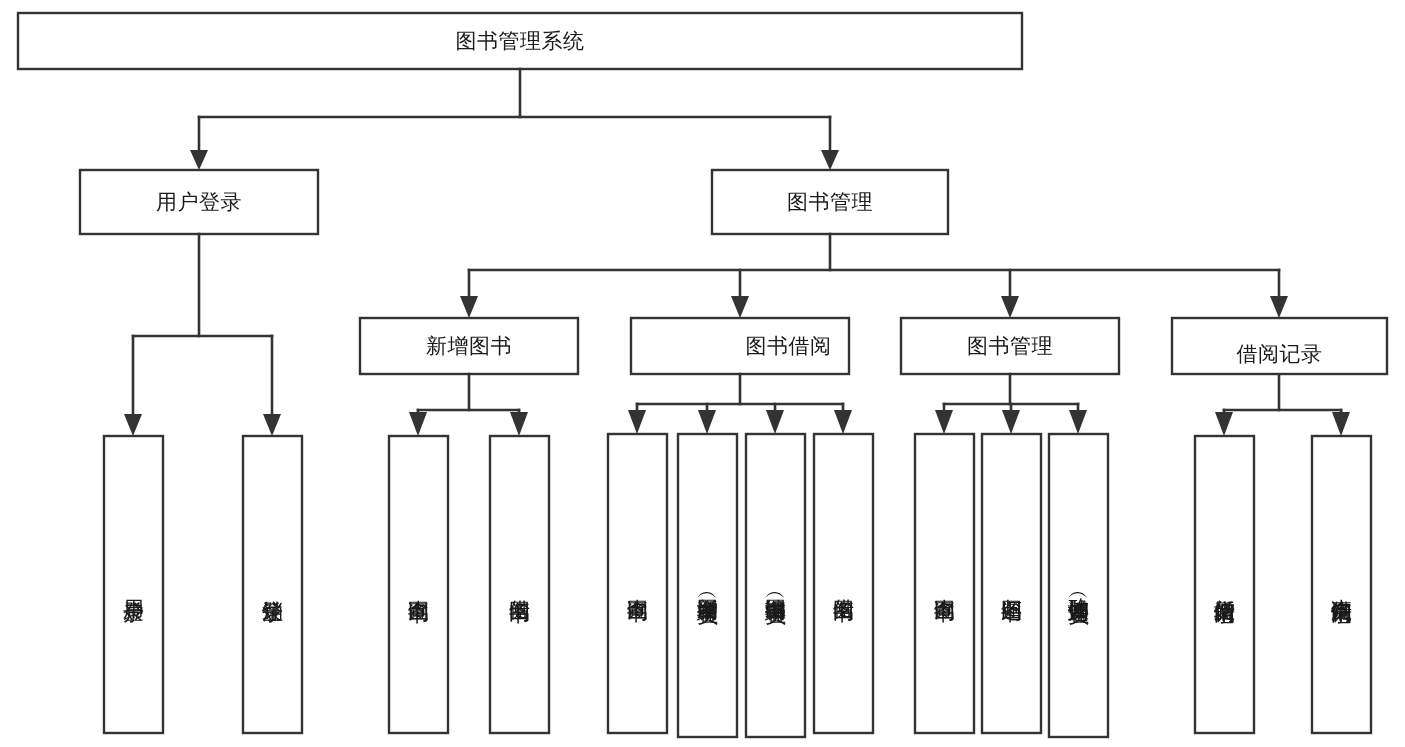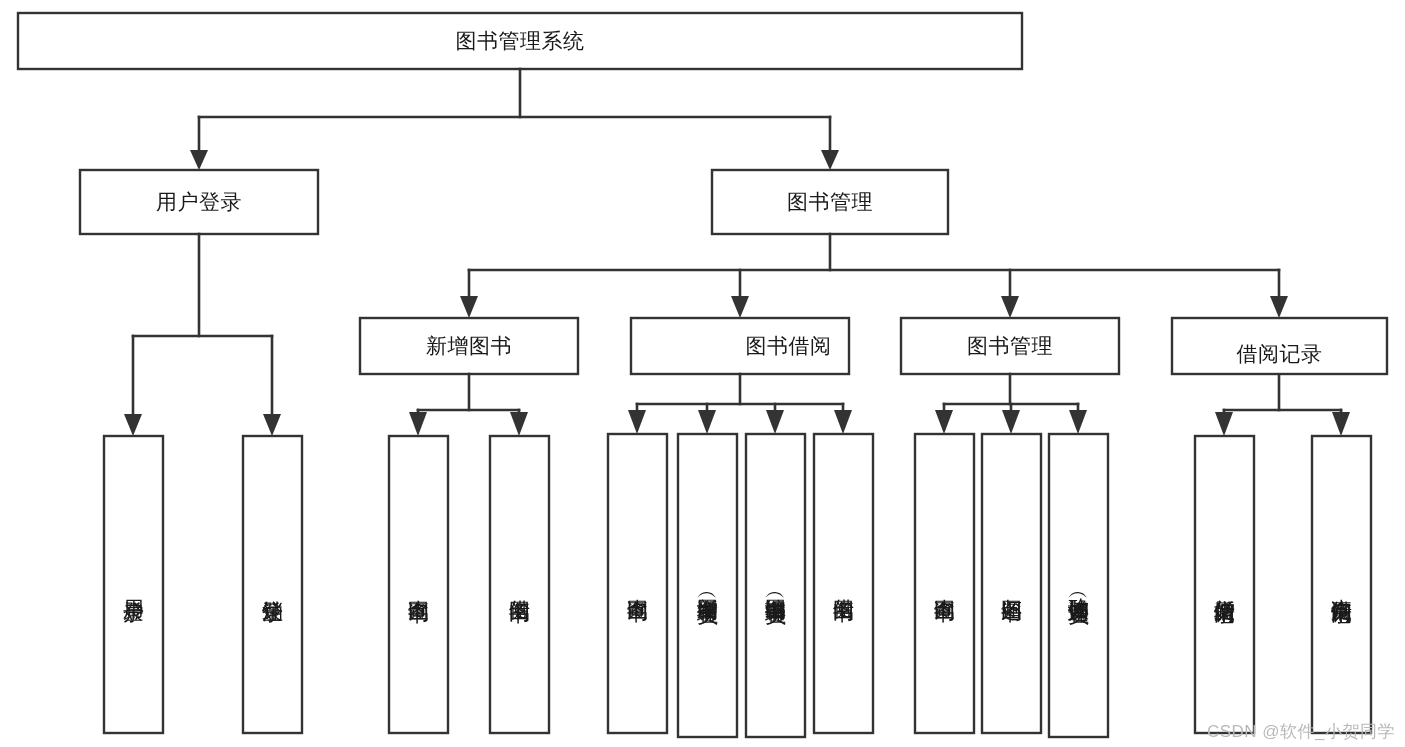--- a/index.html
+++ b/index.html
@@ -191,15 +191,14 @@
   <div class="node-label-v" style="left:746px; top:434px; width:59px; height:303px;">编辑图书（管理员）</div>
   <div class="node-label-v" style="left:814px; top:434px; width:59px; height:299px;">借阅图书</div>
 
   <div class="node-label-v" style="left:915px; top:434px; width:59px; height:299px;">查询图书</div>
   <div class="node-label-v" style="left:982px; top:434px; width:59px; height:299px;">归还图书</div>
   <div class="node-label-v" style="left:1049px; top:434px; width:59px; height:303px;">确认归还（管理员）</div>
 
   <div class="node-label-v" style="left:1195px; top:436px; width:59px; height:297px;">新增借阅记录</div>
   <div class="node-label-v" style="left:1312px; top:436px; width:59px; height:297px;">查询借阅记录</div>
 
-  <div class="watermark">CSDN @软件_小贺同学</div>
 
 </div>
 
 </body></html>

